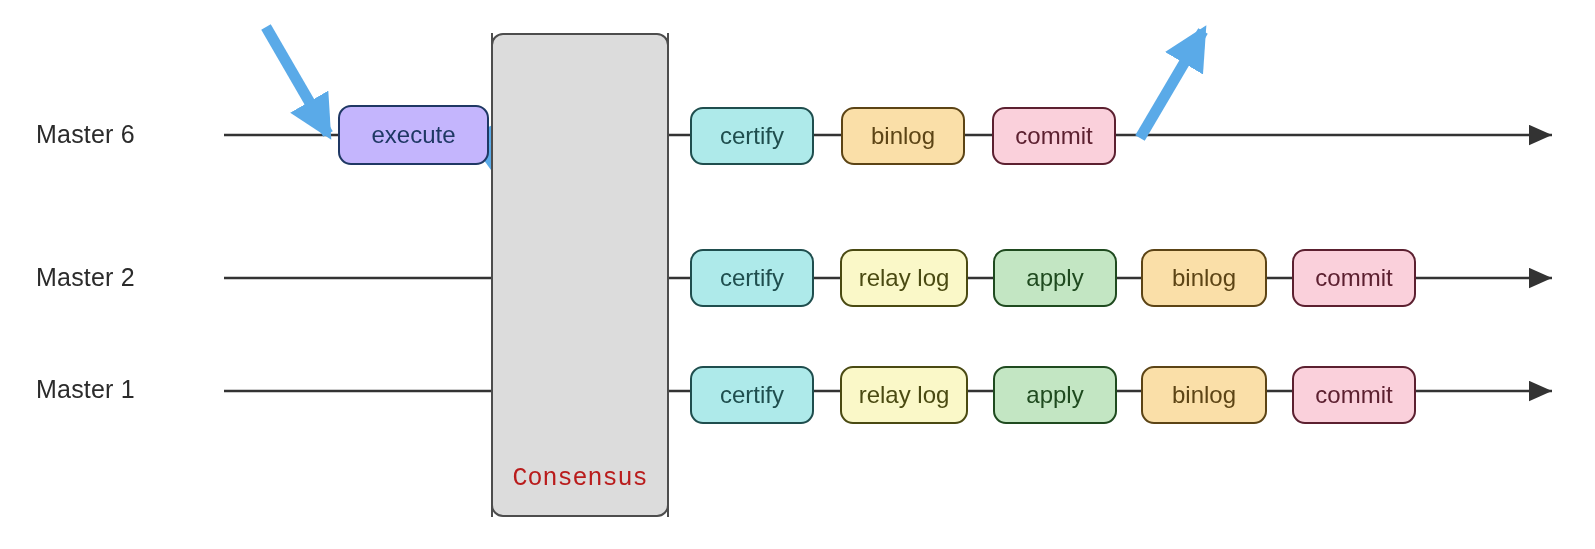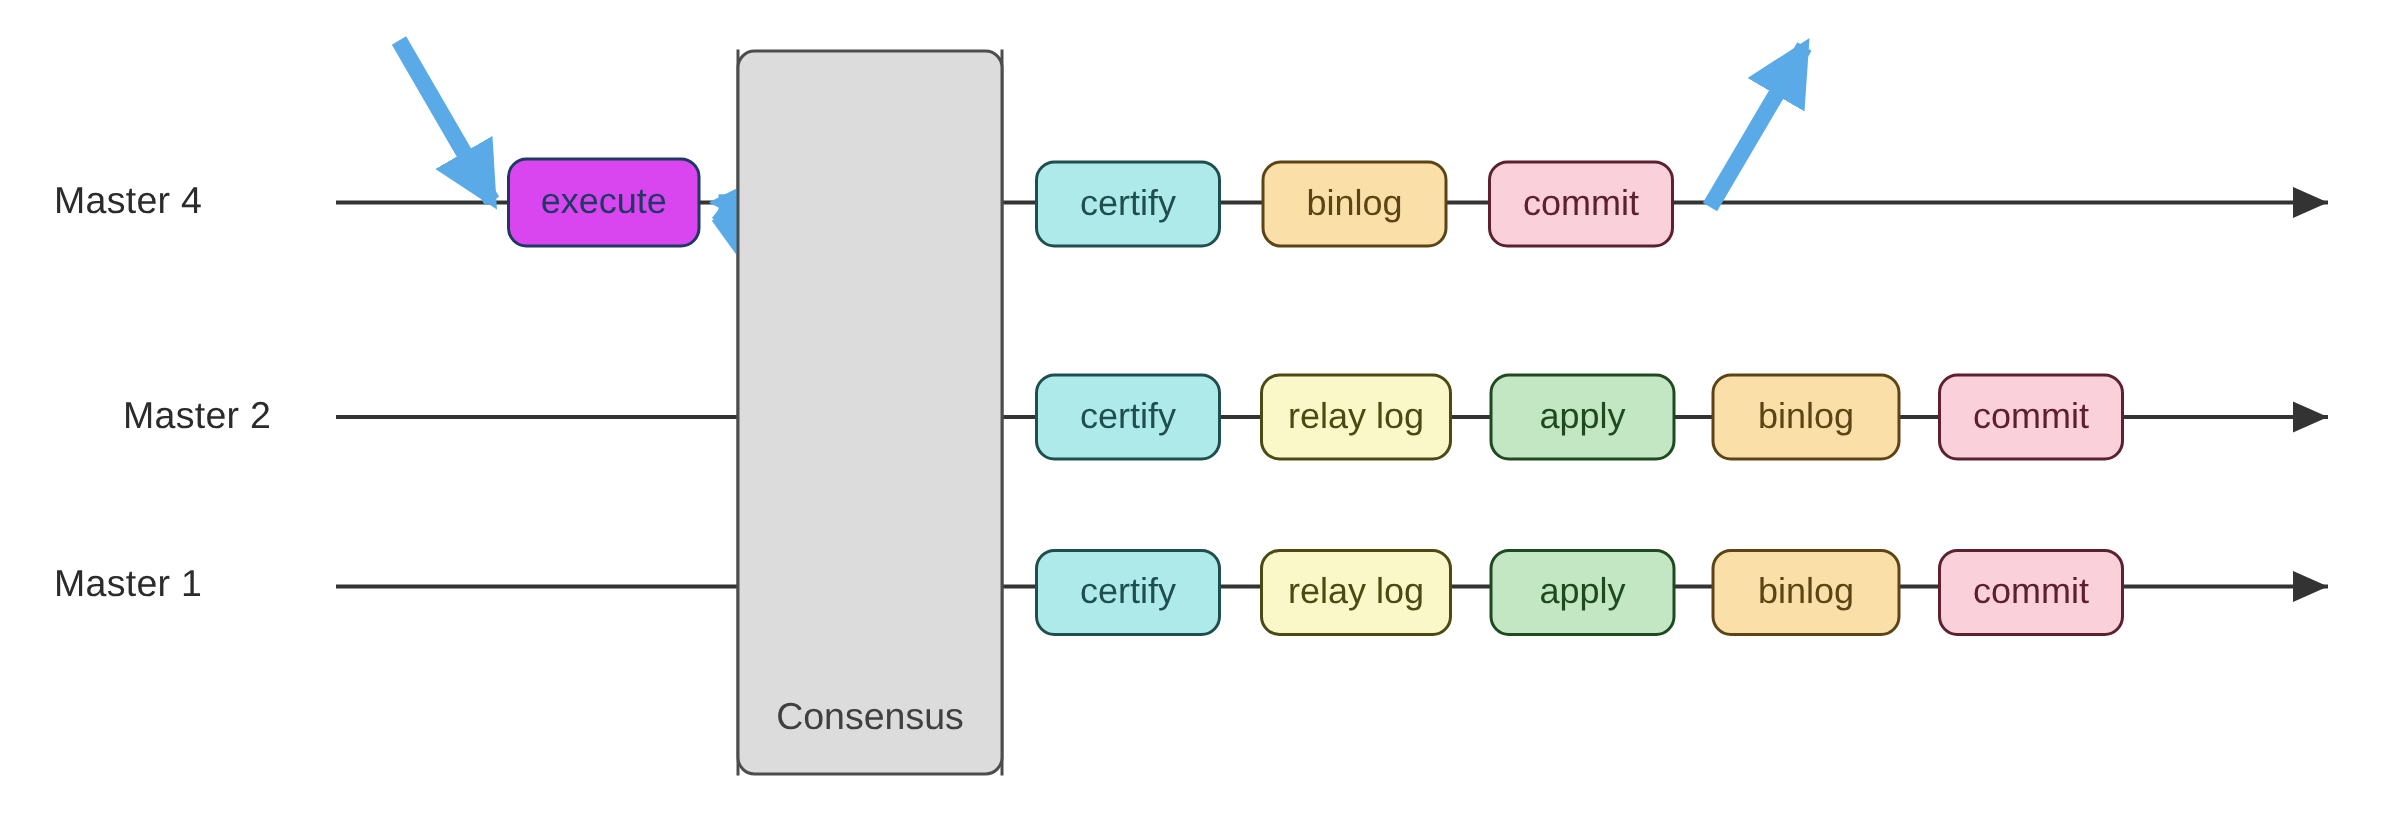--- a/index.html
+++ b/index.html
@@ -48,24 +48,24 @@
   .consensus-box {
     position: absolute;
     box-sizing: border-box;
     background: #dcdcdc;
     border: 2px solid #4d4d4d;
     border-radius: 12px;
   }
   .consensus-label {
     position: absolute;
     font-size: 25px;
-    color: #404040;
+    color: #b91c1c;
     white-space: nowrap;
     text-align: center;
-    font-family: Liberation Sans, sans-serif;
+    font-family: Liberation Mono, monospace;
   }
 </style>
 </head>
 <body>
 
 <div id="diagram-root">
 
   <svg id="diagram-svg" viewBox="0 0 1595 549" xmlns="http://www.w3.org/2000/svg">
     <defs>
       <marker id="tl-arrow" markerWidth="12" markerHeight="12" refX="9" refY="4" orient="auto" markerUnits="strokeWidth">
@@ -99,25 +99,25 @@
 
       <line x1="479" y1="144" x2="655" y2="387" stroke="#5aaae8" stroke-width="11" stroke-linecap="butt" marker-end="url(#blue-arrow)"></line>
 
       <line x1="1140" y1="138" x2="1203" y2="31" stroke="#5aaae8" stroke-width="11" stroke-linecap="butt" marker-end="url(#blue-arrow)"></line>
     </g>
   </svg>
 
   <div class="consensus-box" style="left:491px; top:33px; width:178px; height:484px;"></div>
   <div class="consensus-label" style="left:491px; top:464px; width:178px;">Consensus</div>
 
-  <div class="lane-label" style="left:36px; top:120px;">Master 4</div>
-  <div class="lane-label" style="left:36px; top:263px;margin-left:46px;">Master 2</div>
+  <div class="lane-label" style="left:36px; top:120px;">Master 6</div>
+  <div class="lane-label" style="left:36px; top:263px;">Master 2</div>
   <div class="lane-label" style="left:36px; top:375px;">Master 1</div>
 
-  <div class="stage-box" style="left:338px; top:105px; width:129px; height:60px; background:#d946ef; border-color:#1f3864; color:#1f3864;">execute</div>
+  <div class="stage-box" style="left:338px; top:105px; width:151px; height:60px; background:#c4b5fd; border-color:#1f3864; color:#1f3864;">execute</div>
   <div class="stage-box" style="left:690px; top:107px; width:124px; height:58px; background:#aeeaea; border-color:#1f4e4e; color:#1f4e4e;">certify</div>
   <div class="stage-box" style="left:841px; top:107px; width:124px; height:58px; background:#fadfa8; border-color:#5c4415; color:#5c4415;">binlog</div>
   <div class="stage-box" style="left:992px; top:107px; width:124px; height:58px; background:#fad0db; border-color:#5c2030; color:#5c2030;">commit</div>
 
   <div class="stage-box" style="left:690px; top:249px; width:124px; height:58px; background:#aeeaea; border-color:#1f4e4e; color:#1f4e4e;">certify</div>
   <div class="stage-box" style="left:840px; top:249px; width:128px; height:58px; background:#faf8c8; border-color:#4a4a12; color:#4a4a12;">relay log</div>
   <div class="stage-box" style="left:993px; top:249px; width:124px; height:58px; background:#c3e6c3; border-color:#1f4a1f; color:#1f4a1f;">apply</div>
   <div class="stage-box" style="left:1141px; top:249px; width:126px; height:58px; background:#fadfa8; border-color:#5c4415; color:#5c4415;">binlog</div>
   <div class="stage-box" style="left:1292px; top:249px; width:124px; height:58px; background:#fad0db; border-color:#5c2030; color:#5c2030;">commit</div>
 

